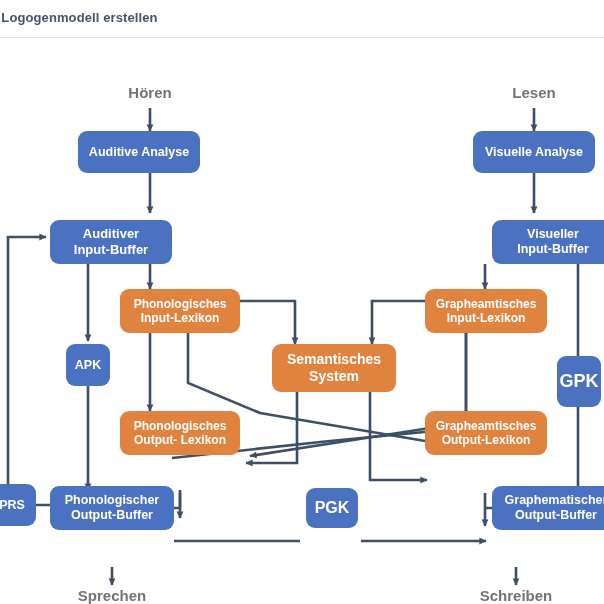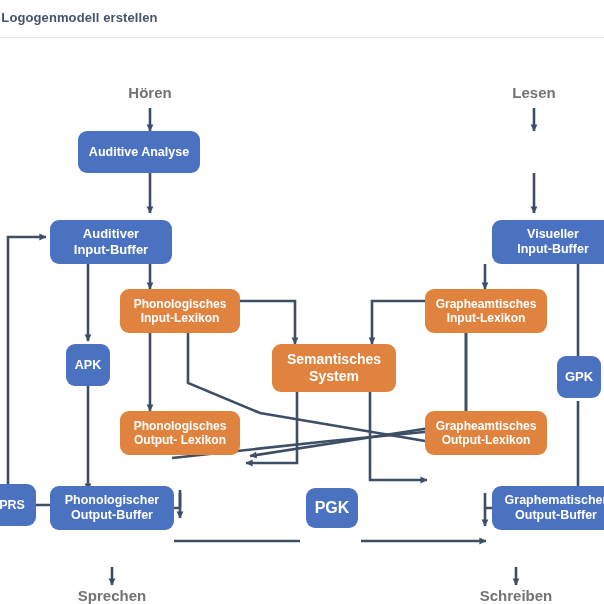--- a/index.html
+++ b/index.html
@@ -172,20 +172,23 @@
 
     <div class="io-label" style="left:108px; top:46px; width:84px;">Hören</div>
     <div class="io-label" style="left:492px; top:46px; width:84px;">Lesen</div>
     <div class="io-label" style="left:58px; top:549px; width:108px;">Sprechen</div>
     <div class="io-label" style="left:460px; top:549px; width:112px;">Schreiben</div>
 
     <div class="node blue" style="left:78px; top:93px; width:122px; height:42px; font-size:12.5px;">
       <span class="ln">Auditive Analyse</span>
     </div>
 
+    <div class="node blue" style="left:473px; top:93px; width:122px; height:42px; font-size:12.5px;">
+      <span class="ln">Visuelle Analyse</span>
+    </div>
 
     <div class="node blue two-line" style="left:50px; top:182px; width:122px; height:44px; font-size:13px;">
       <span class="ln">Auditiver</span>
       <span class="ln">Input-Buffer</span>
     </div>
 
     <div class="node blue two-line" style="left:492px; top:182px; width:122px; height:44px; font-size:12.5px;">
       <span class="ln">Visueller</span>
       <span class="ln">Input-Buffer</span>
     </div>
@@ -202,21 +205,21 @@
 
     <div class="node orange two-line" style="left:272px; top:306px; width:124px; height:48px; font-size:14px;">
       <span class="ln">Semantisches</span>
       <span class="ln">System</span>
     </div>
 
     <div class="node blue" style="left:66px; top:306px; width:44px; height:42px; font-size:12.5px;">
       <span class="ln">APK</span>
     </div>
 
-    <div class="node blue" style="left:557px; top:318px; width:44px; height:42px; font-size:13px;">
+    <div class="node blue" style="left:557px; top:318px; width:44px; height:51px; font-size:18px;">
       <span class="ln">GPK</span>
     </div>
 
     <div class="node blue" style="left:-12px; top:446px; width:48px; height:42px; font-size:12.5px;">
       <span class="ln">PRS</span>
     </div>
 
     <div class="node orange two-line" style="left:120px; top:373px; width:120px; height:44px; font-size:12px;">
       <span class="ln">Phonologisches</span>
       <span class="ln">Output- Lexikon</span>

